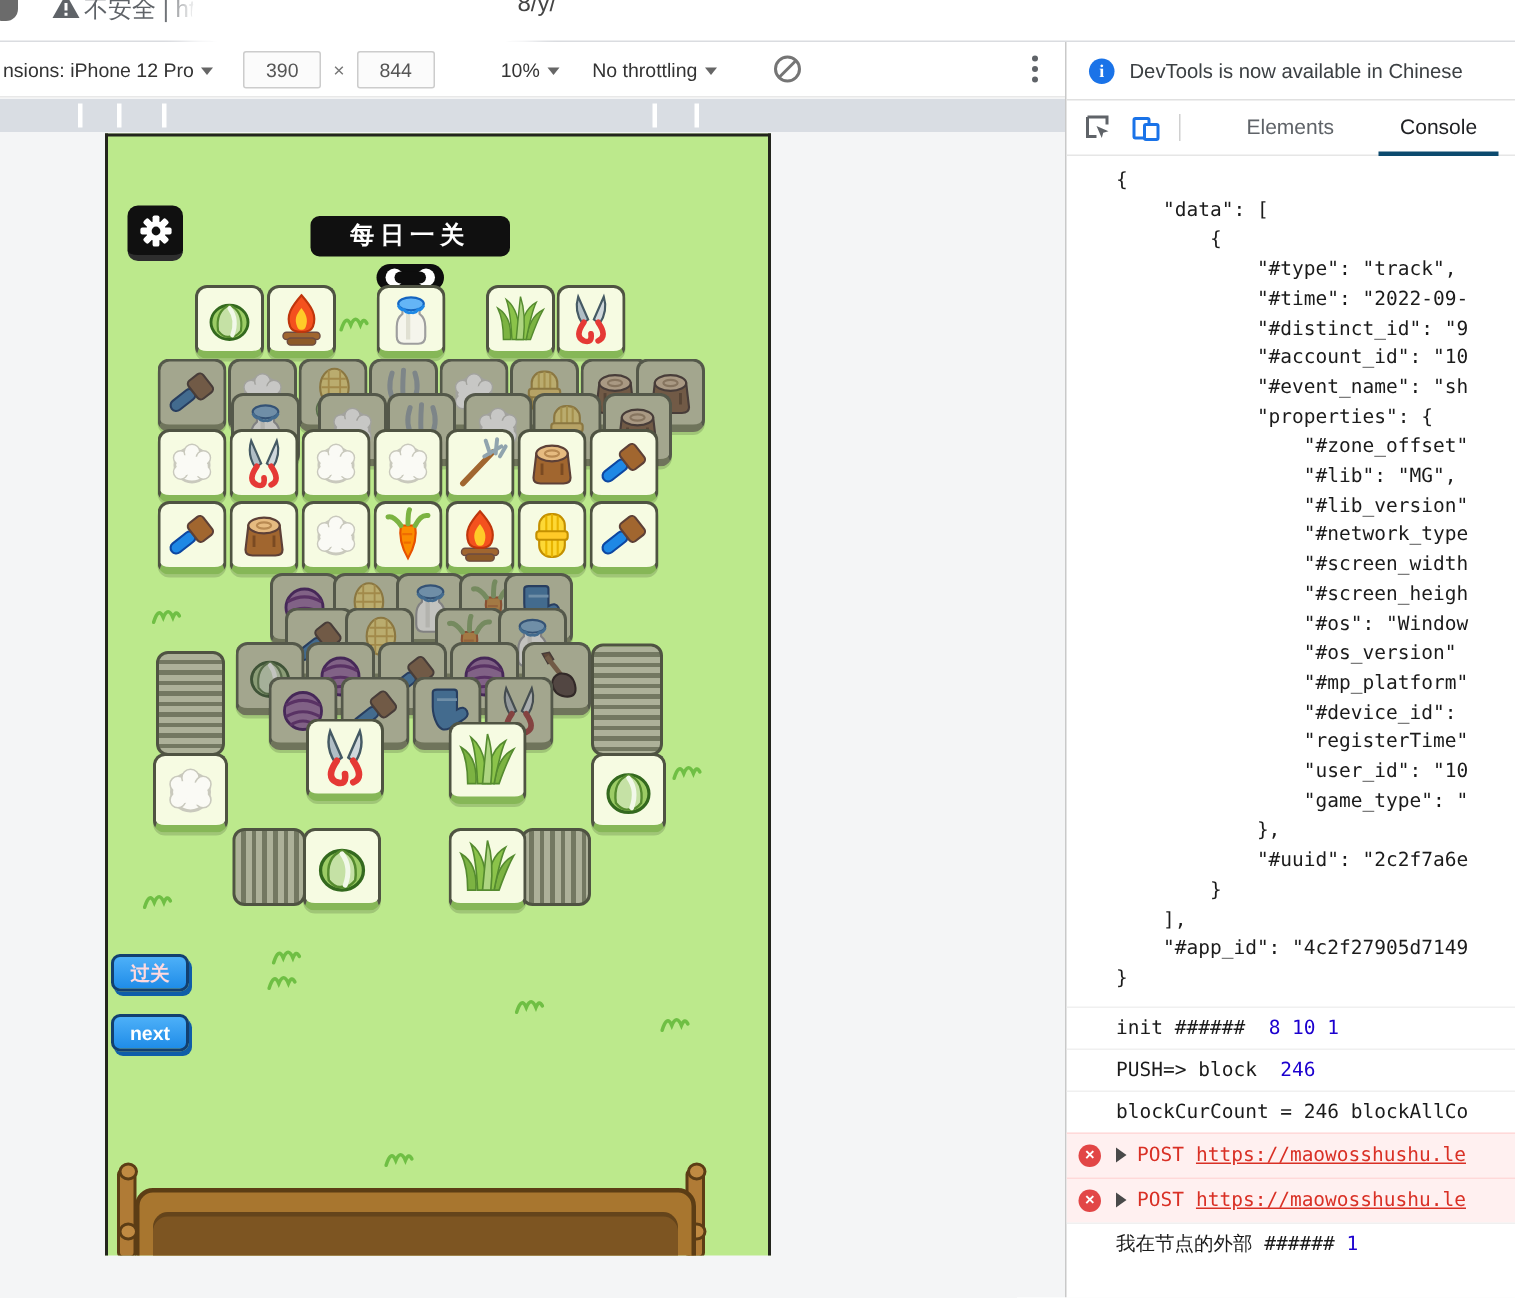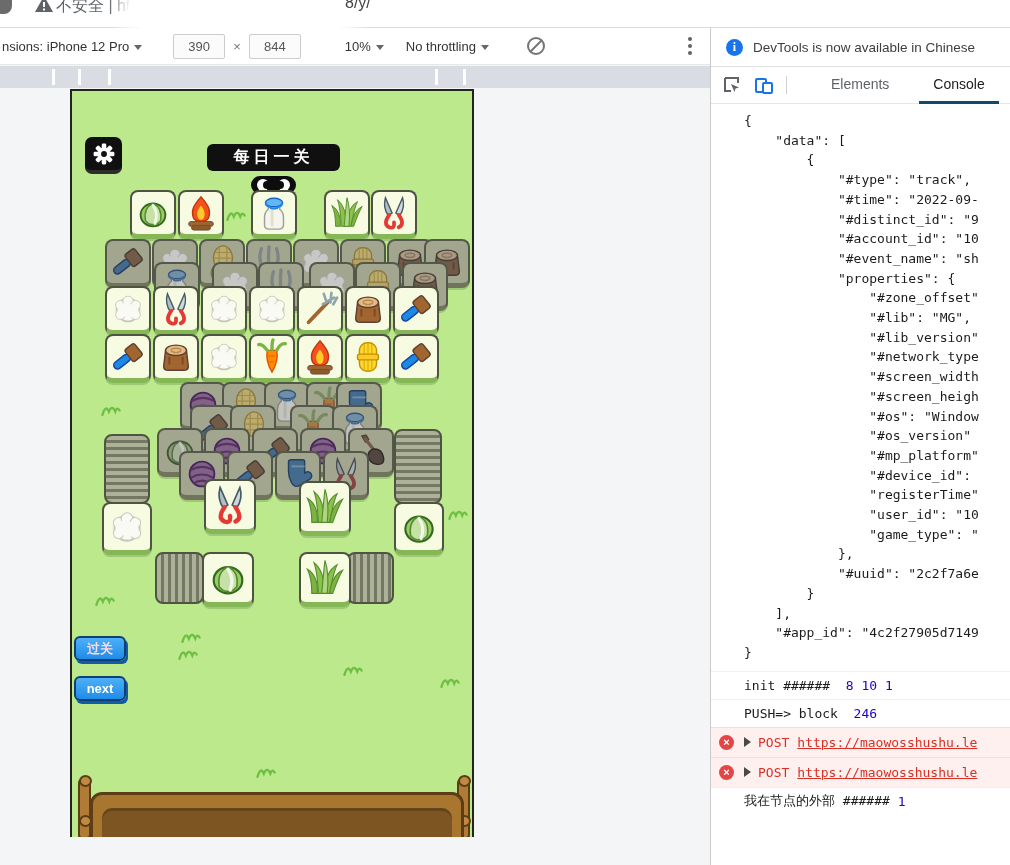--- a/index.html
+++ b/index.html
@@ -19,30 +19,30 @@
 
   
   .left-pane { position:absolute; left:0; top:28px; width:710px; height:837px; background:#f4f5f6; }
   .device-bar { position:absolute; left:0; top:0; width:710px; height:37px; background:#fff;
     border-bottom:1px solid #e8e8e8; display:flex; align-items:center; font-size:13px; color:#333; }
   .dim-label { margin-left:2px; white-space:nowrap; }
   .caret { display:inline-block; width:0; height:0; border-left:4px solid transparent;
     border-right:4px solid transparent; border-top:5px solid #666; margin-left:5px; vertical-align:middle; }
   .size-box { width:52px; height:25px; border:1px solid #ccc; background:#fbfbfb; color:#555;
     text-align:center; line-height:23px; border-radius:2px; }
-  .box-390 { margin-left:31px;text-align:center; } .times { margin:0 8px; color:#777; } 
+  .box-390 { margin-left:20px;text-align:center; } .times { margin:0 8px; color:#777; } 
   .zoom-lbl { margin-left:44px; } .throt-lbl { margin-left:22px; }
   .rot-ic { margin-left:36px; } .dots { margin-left:auto; margin-right:18px; display:flex; flex-direction:column; gap:3px; }
   .dots i { width:4px; height:4px; border-radius:50%; background:#5f6368; }
 
   .ruler-band { position:absolute; left:0; top:38px; width:710px; height:22px; background:#d9dde3; }
   .ruler-band .tick { position:absolute; top:3px; width:3px; height:16px; background:#fff; }
 
   
-  .game { position:absolute; left:70px; top:89px; width:404px; height:748px; background:#bce98c;
+  .game { position:absolute; left:70px; top:89px; width:444px; height:748px; background:#bce98c;
     border:2px solid #23251d; border-bottom:none; overflow:hidden; }
   .gear-btn { position:absolute; left:13px; top:46px; width:37px; height:37px; background:#101010;
     border-radius:7px; border-bottom:4px solid #2e2e2e; display:flex; align-items:center; justify-content:center; }
   .g-title { position:absolute; left:135px; top:53px; width:133px; height:27px; background:#101010;
     border-radius:6px; color:#fff; font-size:16px; font-weight:bold; letter-spacing:4px;
     display:flex; align-items:center; justify-content:center; }
   .bone { position:absolute; left:178px; top:81px; }
   .tile { position:absolute; border:2px solid #4f5342; border-bottom:5px solid #86b757;
     border-radius:8px; background:#f6fbe2; box-shadow:0 2px 0 rgba(0,0,0,.15); }
   .tile.dim { background:#a3a68e; border-color:#54584a; border-bottom-color:#6f745b; }
@@ -644,19 +644,20 @@
                 "game_type": "
             },
             "#uuid": "2c2f7a6e
         }
     ],
     "#app_id": "4c2f27905d7149
 }</div>
       <div id="log-list">
           <div class="log-row"><span>init ######  </span><span class="num">8 10 1</span></div>
           <div class="log-row"><span>PUSH=&gt; block  </span><span class="num">246</span></div>
+          <div class="log-row"><span>blockCurCount = 246 blockAllCo</span></div>
           <div class="log-row error"><span class="err-ic">×</span><span class="exp-tri"></span><span class="err-method">POST</span><span class="err-url">https://maowosshushu.le</span></div>
           <div class="log-row error"><span class="err-ic">×</span><span class="exp-tri"></span><span class="err-method">POST</span><span class="err-url">https://maowosshushu.le</span></div>
           <div class="log-row"><span>我在节点的外部 ###### </span><span class="num">1</span></div>
         </div>
     </div>
   </div>
 </div>
 
 </body></html>

